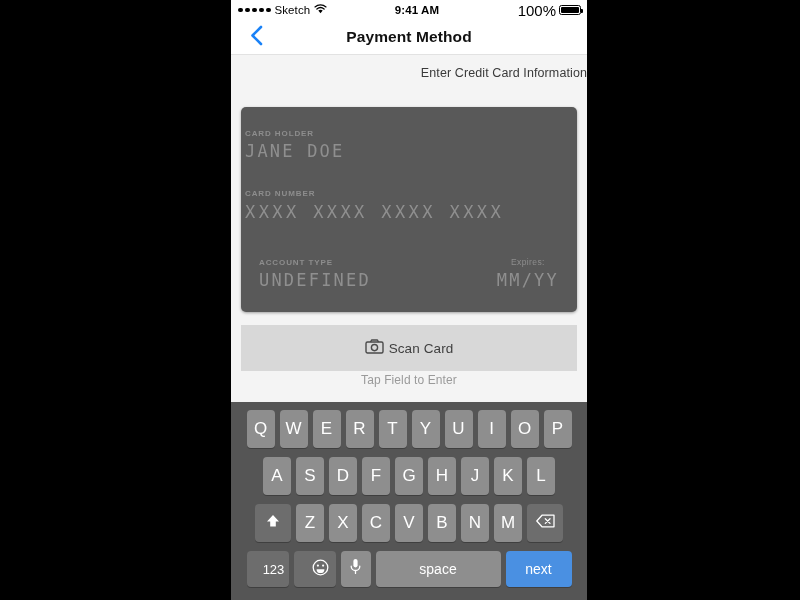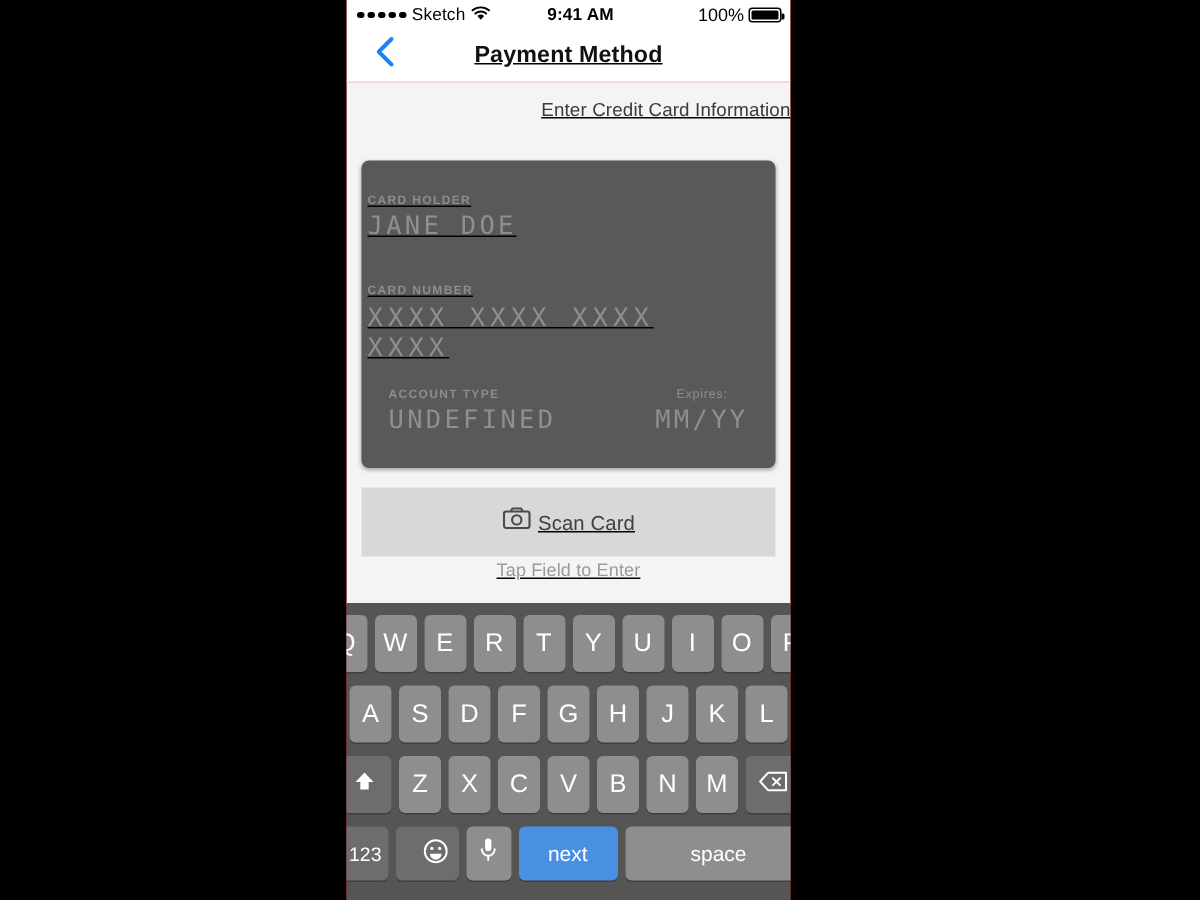--- a/index.html
+++ b/index.html
@@ -4,37 +4,37 @@
 <style>
   html,body{margin:0;padding:0;}
   body{
     width:800px;height:600px;background:#000;overflow:hidden;
     font-family:"Liberation Sans", sans-serif;
   }
   #stage{position:relative;width:800px;height:600px;background:#000;}
 
   
   #phone{
-    position:absolute;left:231px;top:0;width:296px;height:600px;
-    background:#ef4444;overflow:hidden;text-decoration:underline;
+    position:absolute;left:231px;top:0;width:356px;height:600px;
+    background:#3b82f6;overflow:hidden;
   }
 
   
   .statusbar{
     position:relative;height:20px;background:#fff;
     display:flex;align-items:center;font-size:11.5px;color:#000;
   }
   .sb-left{position:absolute;left:7px;display:flex;align-items:center;gap:4px;}
   .dots{display:flex;gap:2.5px;align-items:center;}
   .dots i{width:4.5px;height:4.5px;border-radius:50%;background:#000;display:block;}
   .carrier{font-size:11.5px;letter-spacing:.1px;}
   .wifi{display:block;}
   .sb-center{position:absolute;left:0;right:0;text-align:center;font-size:11.5px;font-weight:bold;letter-spacing:.1px;padding-left:16px;}
   .sb-right{position:absolute;right:6px;display:flex;align-items:center;gap:3px;}
-  .batt-pct{font-size:12px;}
+  .batt-pct{font-size:15px;}
   .batt{position:relative;width:22px;height:10px;border:1px solid #000;border-radius:2.5px;box-sizing:border-box;}
   .batt .fill{position:absolute;left:1px;top:1px;bottom:1px;width:18px;background:#000;border-radius:1px;}
   .batt .cap{position:absolute;right:-3px;top:3px;width:2px;height:4px;background:#000;border-radius:0 1px 1px 0;}
 
   
   .navbar{
     position:relative;height:34px;background:#fff;
     display:flex;align-items:center;justify-content:center;
     border-bottom:1px solid #e2e2e2;
   }
@@ -259,19 +259,19 @@
         </div>
         <div class="key mic">
           <span>
             <svg width="13" height="17" viewBox="0 0 13 17">
               <rect x="4.4" y="1" width="4.2" height="8.4" rx="2.1" fill="#fff"></rect>
               <path d="M2.2 8.2 a4.3 4.3 0 0 0 8.6 0" fill="none" stroke="#fff" stroke-width="1.3" stroke-linecap="round"></path>
               <path d="M6.5 12.6 L6.5 15.4" stroke="#fff" stroke-width="1.3" stroke-linecap="round"></path>
             </svg>
           </span>
         </div>
+        <div class="key space">space</div>
         <div class="key next">next</div>
-        <div class="key space">space</div>
       </div>
     </div>
 
   </div>
 </div>
 
 </body></html>

